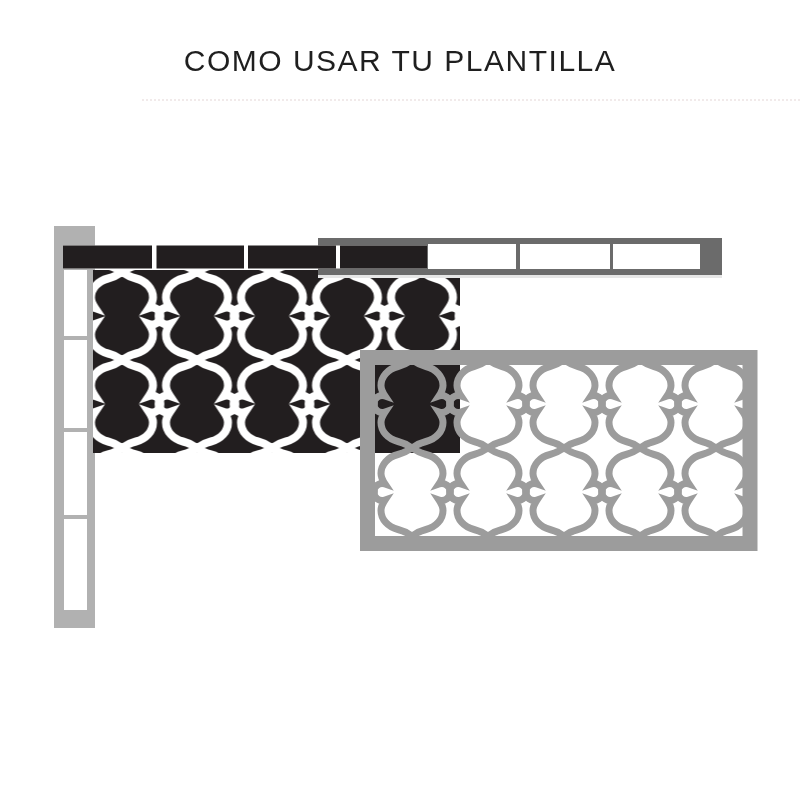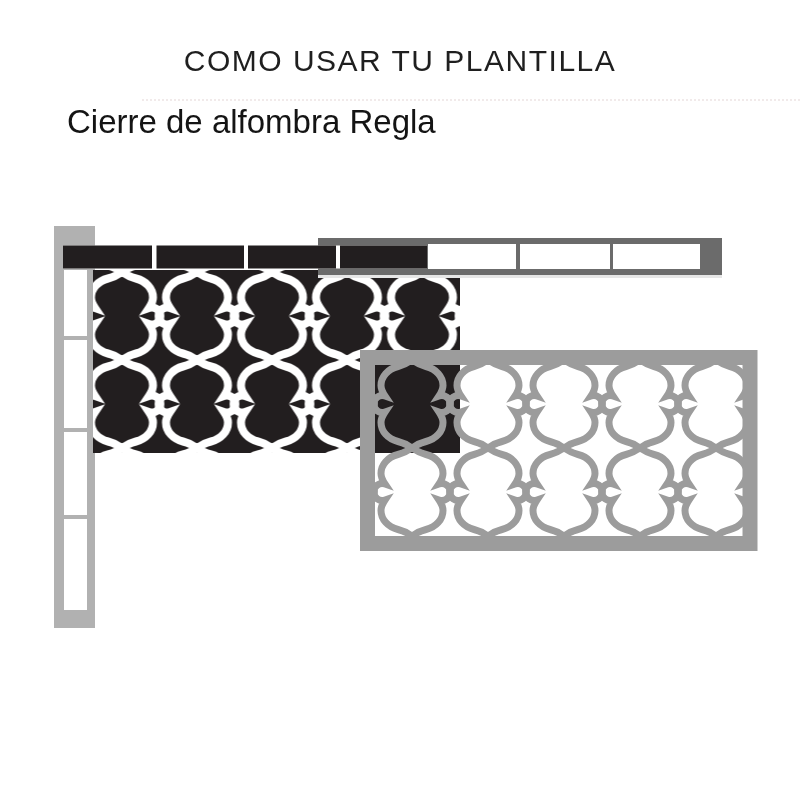--- a/index.html
+++ b/index.html
@@ -17,21 +17,20 @@
 </style>
 </head>
 <body>
 
 <div class="canvas">
 
   <div class="dotted-sep"></div>
 
   <div class="title">COMO USAR TU PLANTILLA</div>
 
-  <div class="subtitle">Cierre de alfombra Regla</div>
 
   <svg class="diagram-svg" width="800" height="800" viewBox="0 0 800 800">
     <defs>
       <path id="motif" d="M0,-44 C5,-40.5 10,-38.5 14,-37.5 C24,-35 31,-27.5 31,-18.5 C31,-14.5 29,-11 27,-8 A8.5,8.5 0 1 1 27,8 C29,11 31,14.5 31,18.5 C31,27.5 24,35 14,37.5 C10,38.5 5,40.5 0,44 C-5,40.5 -10,38.5 -14,37.5 C-24,35 -31,27.5 -31,18.5 C-31,14.5 -29,11 -27,8 A8.5,8.5 0 1 1 -27,-8 C-29,-11 -31,-14.5 -31,-18.5 C-31,-27.5 -24,-35 -14,-37.5 C-10,-38.5 -5,-40.5 0,-44 Z"></path>
 
       <pattern id="pat-rug" patternUnits="userSpaceOnUse" width="75" height="88" x="84.5" y="272">
         <g stroke="#ffffff" stroke-width="8" fill="none">
           <use href="#motif" transform="translate(37.5,44)"></use>
           <use href="#motif" transform="translate(-37.5,44)"></use>
           <use href="#motif" transform="translate(112.5,44)"></use>

